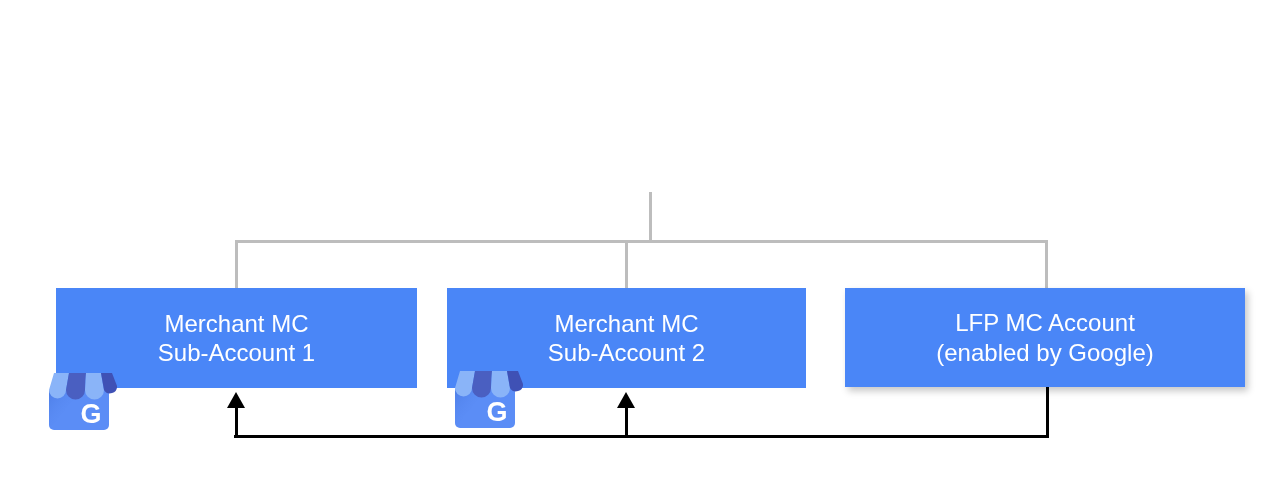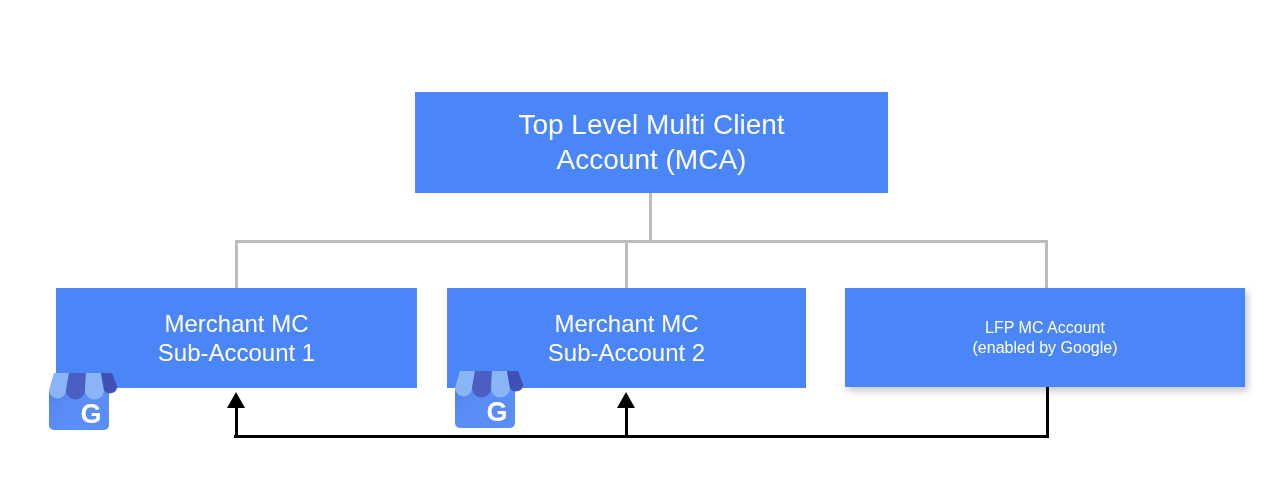--- a/index.html
+++ b/index.html
@@ -56,21 +56,21 @@
     top: 288px;
     width: 359px;
     height: 100px;
     font-size: 24px;
   }
   #node-lfp {
     left: 845px;
     top: 288px;
     width: 400px;
     height: 99px;
-    font-size: 16px;
+    font-size: 24px;
     box-shadow: 3px 4px 7px rgba(0,0,0,0.22);
   }
 
   
   .grey-line {
     position: absolute;
     background: #bdbdbd;
     z-index: 1;
   }
   #grey-stem      { left: 649px; top: 192px;  width: 3px;   height: 50px; }
@@ -116,24 +116,20 @@
 <body>
 
 <div id="canvas">
 
   <div class="grey-line" id="grey-stem"></div>
   <div class="grey-line" id="grey-bus"></div>
   <div class="grey-line" id="grey-drop-l"></div>
   <div class="grey-line" id="grey-drop-c"></div>
   <div class="grey-line" id="grey-drop-r"></div>
 
-  <div class="node" id="node-mca">
-    <span class="label">Top Level Multi Client
-Account (MCA)</span>
-  </div>
 
   <div class="node" id="node-sub1">
     <span class="label">Merchant MC
 Sub-Account 1</span>
   </div>
 
   <div class="node" id="node-sub2">
     <span class="label">Merchant MC
 Sub-Account 2</span>
   </div>

